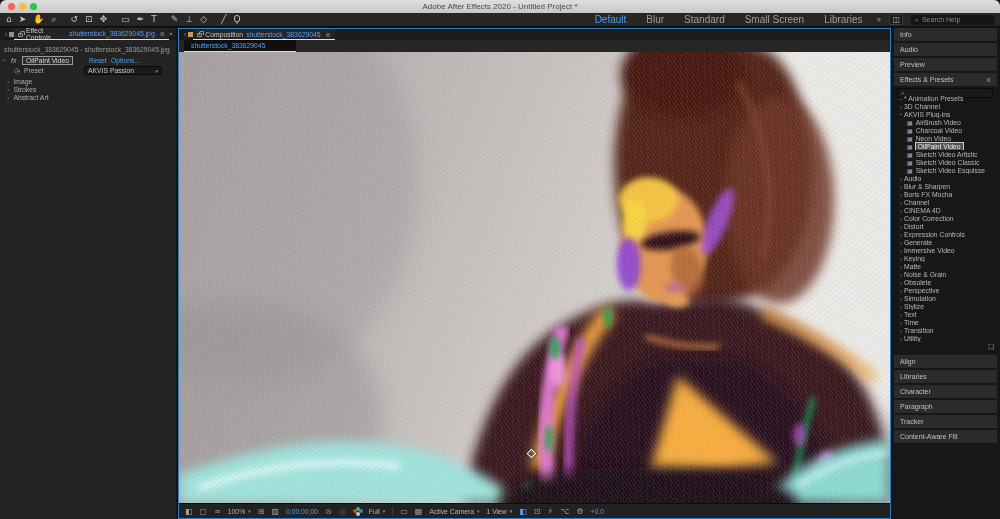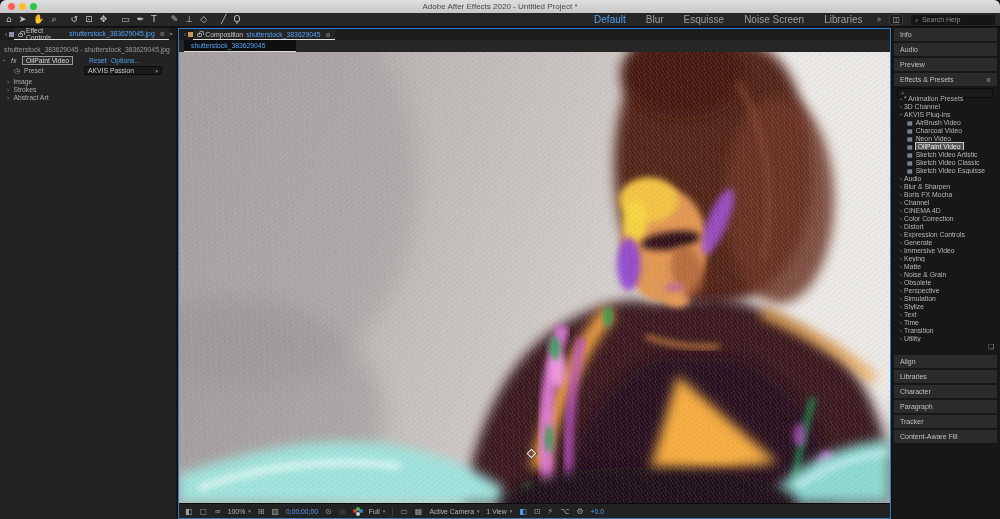--- a/index.html
+++ b/index.html
@@ -113,22 +113,22 @@
         <span class="tool g">T</span>
         <span class="tool g sep">✎</span>
         <span class="tool g">⊥</span>
         <span class="tool g">◇</span>
         <span class="tool g sep">╱</span>
         <span class="tool g">Ϙ</span>
       </div>
     <div class="ws" id="workspace-tabs">
         <span class="wtab active">Default</span>
         <span class="wtab">Blur</span>
-        <span class="wtab">Esquisse</span>
-        <span class="wtab">Noise Screen</span>
+        <span class="wtab">Standard</span>
+        <span class="wtab">Small Screen</span>
         <span class="wtab">Libraries</span>
       </div>
     <span class="g ovf">»</span>
     <span class="g wsw">◫</span>
     <div class="search">
       <span class="g mag">⌕</span>
       <span>Search Help</span>
     </div>
   </div>
 

